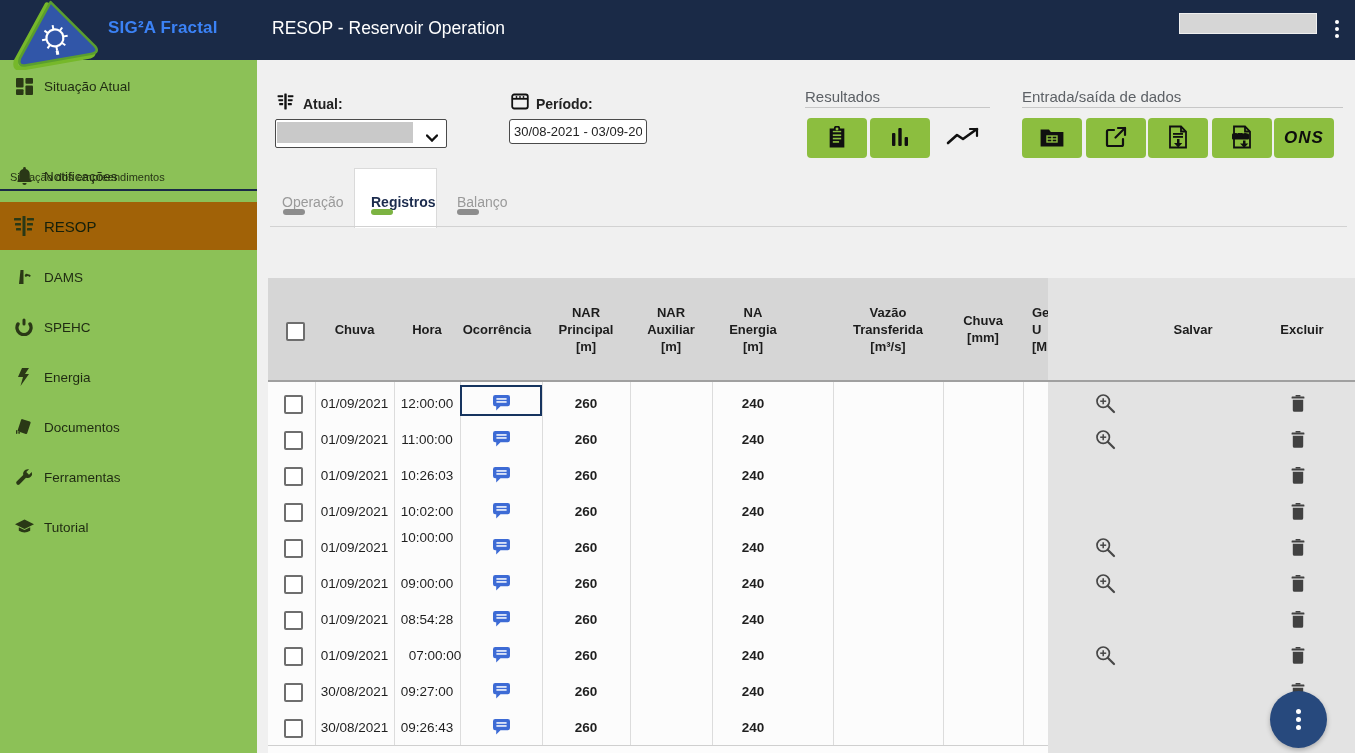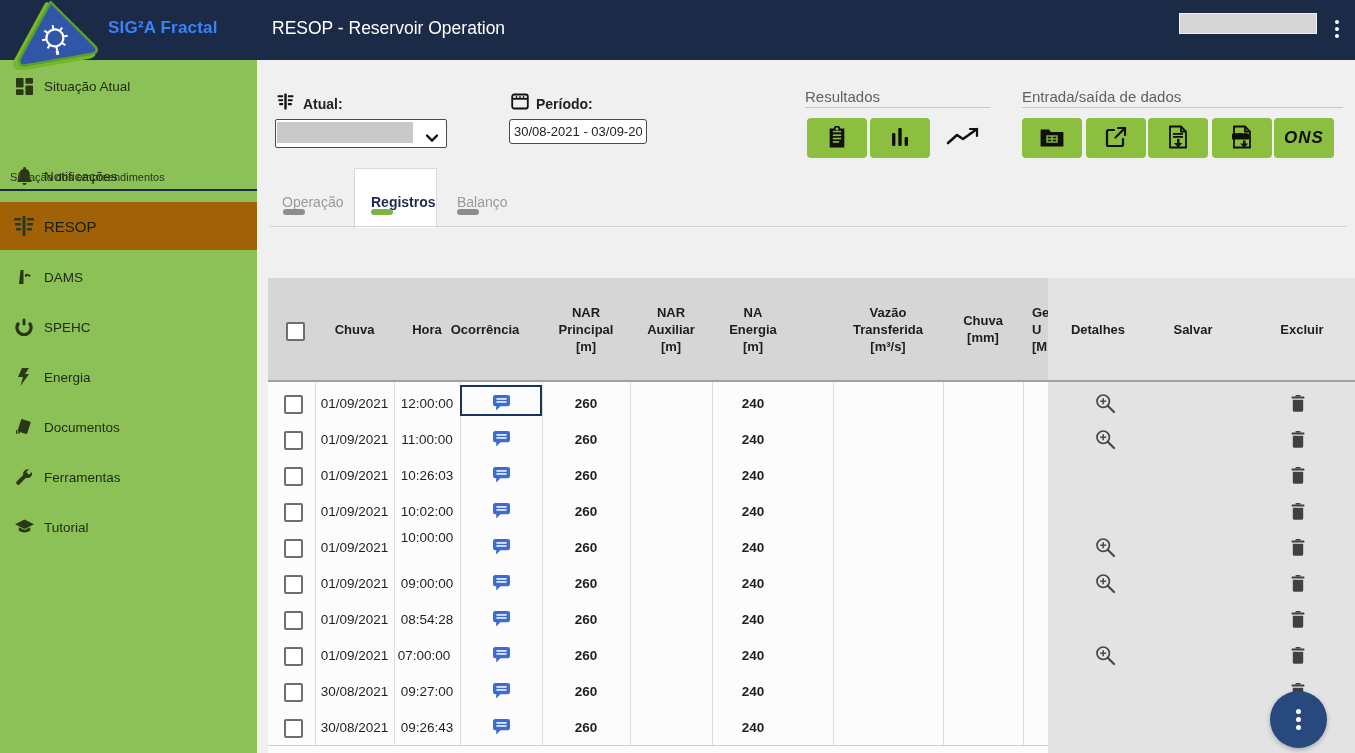--- a/index.html
+++ b/index.html
@@ -357,21 +357,21 @@
   <div class="tab-bar" style="left:457px"></div>
   <div class="tabs-divider"></div>
 
   <div class="table" id="tbl">
     <div class="thead-bg"></div>
     <div class="tbody-bg"></div>
     <div id="thead">
         <div class="cbox" style="left:18px;top:44px"></div>
         <div class="th" style="left:47px;width:79px">Chuva</div>
         <div class="th" style="left:126px;width:66px">Hora</div>
-        <div class="th" style="left:176px;width:82px">Ocorrência</div>
+        <div class="th" style="left:188px;width:82px">Ocorrência</div>
         <div class="th" style="left:274px;width:88px">NAR
 Principal
 [m]</div>
         <div class="th" style="left:362px;width:82px">NAR
 Auxiliar
 [m]</div>
         <div class="th" style="left:444px;width:82px">NA
 Energia
 [m]</div>
         <div class="th" style="left:565px;width:110px">Vazão
@@ -500,21 +500,21 @@
           </button>
           <div class="cell cell--bold" style="left:274px;top:323px;width:88px">260</div>
           <div class="cell cell--bold" style="left:362px;top:323px;width:82px"></div>
           <div class="cell cell--bold" style="left:444px;top:323px;width:82px">240</div>
           <div class="cell cell--bold" style="left:565px;top:323px;width:110px"></div>
           <div class="cell cell--bold" style="left:675px;top:323px;width:80px"></div>
         </div>
         <div>
           <div class="cbox" style="left:16px;top:369px"></div>
           <div class="cell" style="left:47px;top:359px;width:79px">01/09/2021</div>
-          <div class="cell" style="left:123px;top:359px;width:66px">07:00:00</div>
+          <div class="cell" style="left:134px;top:359px;width:66px">07:00:00</div>
           <button class="icon-btn" style="left:224px;top:368px;width:18px;height:18px">
             <svg width="17" height="16" viewBox="0 0 17 16">
               <path fill="#3d6bd5" d="M2.2 0 h12.6 A2.2 2.2 0 0 1 17 2.2 V9 a2.2 2.2 0 0 1 -2.2 2.2 H7.5 L3.2 15.4 V11.2 H2.2 A2.2 2.2 0 0 1 0 9 V2.2 A2.2 2.2 0 0 1 2.2 0 Z"></path>
               <rect x="3.4" y="3.2" width="10.2" height="1.5" fill="#fff"></rect>
               <rect x="3.4" y="6.2" width="10.2" height="1.5" fill="#fff"></rect>
             </svg>
           </button>
           <div class="cell cell--bold" style="left:274px;top:359px;width:88px">260</div>
           <div class="cell cell--bold" style="left:362px;top:359px;width:82px"></div>
           <div class="cell cell--bold" style="left:444px;top:359px;width:82px">240</div>
@@ -551,21 +551,20 @@
           </button>
           <div class="cell cell--bold" style="left:274px;top:431px;width:88px">260</div>
           <div class="cell cell--bold" style="left:362px;top:431px;width:82px"></div>
           <div class="cell cell--bold" style="left:444px;top:431px;width:82px">240</div>
           <div class="cell cell--bold" style="left:565px;top:431px;width:110px"></div>
           <div class="cell cell--bold" style="left:675px;top:431px;width:80px"></div>
         </div>
       </div>
     <div class="head-line"></div>
     <div class="sticky" id="sticky">
-        <div class="th" style="left:0px;width:100px">Detalhes</div>
         <div class="th" style="left:100px;width:90px">Salvar</div>
         <div class="th" style="left:199px;width:110px">Excluir</div>
         <button class="icon-btn" style="left:46px;top:114px;width:22px;height:22px">
           <svg width="21" height="21" viewBox="0 0 21 21" fill="none" stroke="#474747">
             <circle cx="8.2" cy="8.2" r="6.2" stroke-width="1.7"></circle>
             <line x1="5.2" y1="8.2" x2="11.2" y2="8.2" stroke-width="1.5"></line>
             <line x1="8.2" y1="5.2" x2="8.2" y2="11.2" stroke-width="1.5"></line>
             <line x1="13" y1="13" x2="19" y2="19" stroke-width="2.2" stroke-linecap="round"></line>
           </svg>
         </button>

